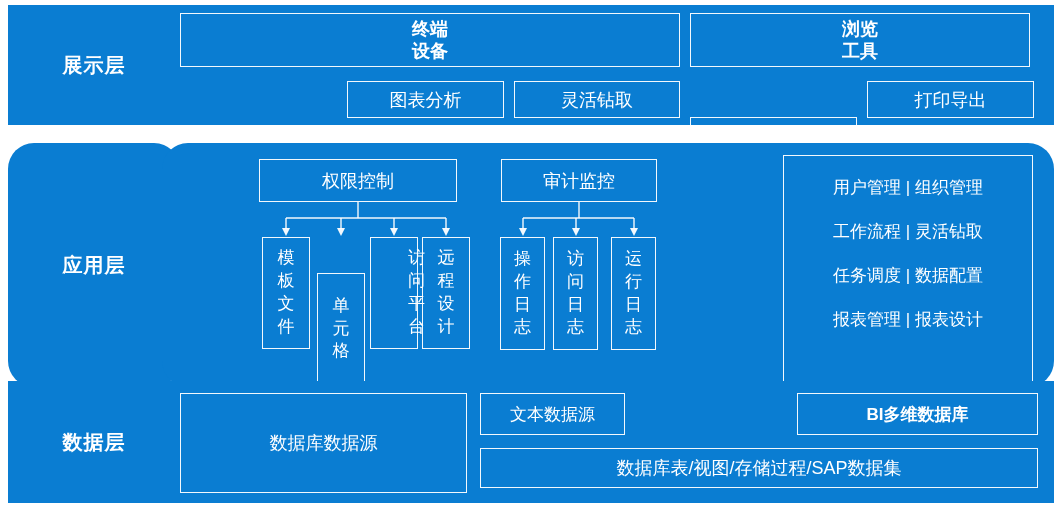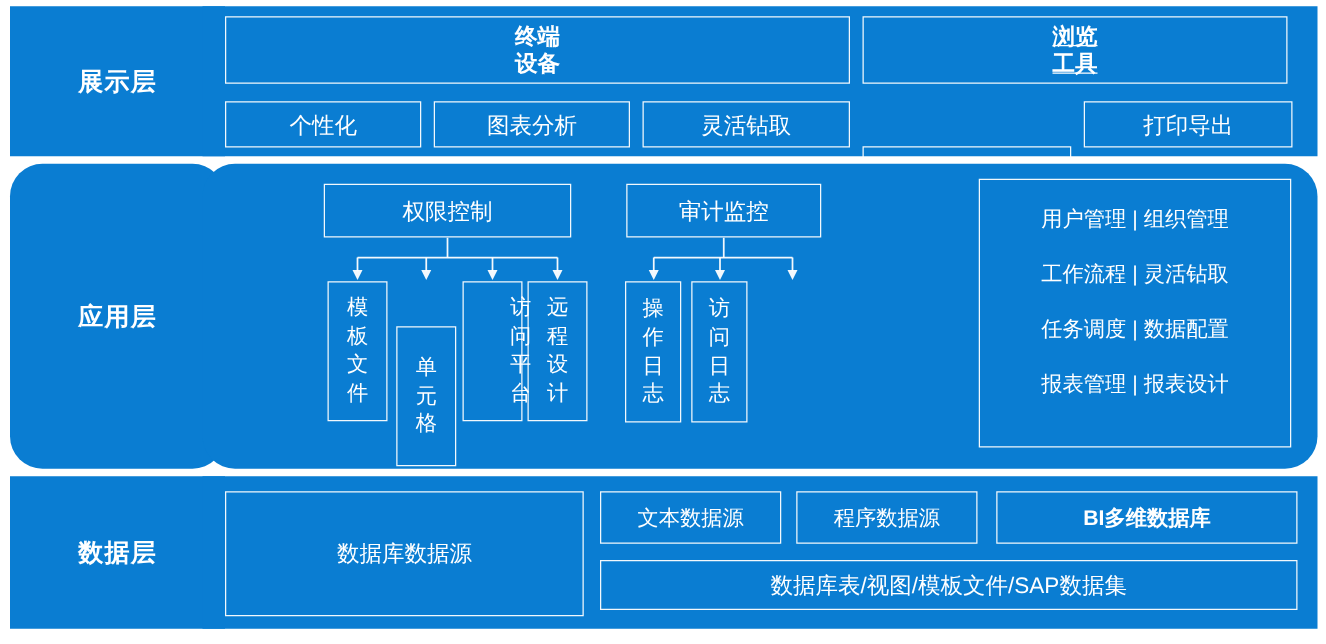--- a/index.html
+++ b/index.html
@@ -7,66 +7,65 @@
   html,body { width:1061px; height:515px; background:#fff;
               font-family:"Liberation Sans", sans-serif; color:#fff; }
   .stage { position:relative; width:1061px; height:515px; overflow:hidden; }
 
   .layer-label { position:absolute; left:8px; width:172px; background:var(--blue);
                  display:flex; align-items:center; justify-content:center;
                  font-size:20px; font-weight:bold; letter-spacing:1px; }
   .band { position:absolute; left:162px; width:892px; background:var(--blue); }
 
   .lab-1,.band-1 { top:5px;   height:120px; }
-  .lab-2,.band-2 { top:131px; height:244px;border-radius:26px; }
+  .lab-2,.band-2 { top:143px; height:244px;border-radius:26px; }
   .lab-3,.band-3 { top:381px; height:122px; }
 
   .box { position:absolute; border:1.5px solid var(--bd);
          display:flex; align-items:center; justify-content:center;
          text-align:center; }
 
   .bigbox  { top:8px;  height:54px; font-size:18px; font-weight:bold;
              line-height:22px; white-space:pre-line; }
   .feat    { top:76px; height:37px; font-size:18px; }
 
   .parentbox { top:16px; height:43px; font-size:18px; }
   .vbox      { top:94px; width:48px; height:112px; font-size:17px; }
   .vbox.log  { height:113px; }
   .vtext     { display:inline-block; width:1.05em; word-break:break-all;
                line-height:1.35; text-align:center; }
 
   .conn { position:absolute; top:59px; height:36px; }
   .conn line     { stroke:var(--bd); stroke-width:1.4; }
   .conn polygon  { fill:var(--bd); }
 
-  .panel { position:absolute; left:621px; top:12px; width:250px; height:215px;
+  .panel { position:absolute; left:621px; top:12px; width:250px; height:278px;
            border:1.5px solid var(--bd); padding-top:10px; }
   .panel-row { height:44px; line-height:44px; text-align:center; font-size:17px; }
 
   .mainsrc { left:18px; top:12px; width:287px; height:100px; font-size:18px; }
   .src     { top:12px; height:42px; font-size:17px; }
   .src.bold{ font-weight:bold; }
   .wide    { left:318px; top:67px; width:558px; height:40px; font-size:18px; }
 </style>
 </head>
 <body>
 
 <div class="stage">
 
   <div class="layer-label lab-1">展示层</div>
   <div class="layer-label lab-2">应用层</div>
   <div class="layer-label lab-3">数据层</div>
 
   <div class="band band-1">
     <div class="box bigbox" style="left:18px;width:500px;">终端
 设备</div>
-    <div class="box bigbox" style="left:528px;width:340px;text-decoration:underline;">浏览
+    <div class="box bigbox" style="left:528px;width:340px;">浏览
 工具</div>
 
-    <div class="box feat" style="left:18px;width:157px;">个性化</div>
     <div class="box feat" style="left:185px;width:157px;">图表分析</div>
     <div class="box feat" style="left:352px;width:166px;">灵活钻取</div>
     <div class="box feat" style="left:528px;width:167px;margin-top:36px;">自定义查询</div>
     <div class="box feat" style="left:705px;width:167px;">打印导出</div>
   </div>
 
   <div class="band band-2">
 
     <div class="box parentbox" style="left:97px;width:198px;">权限控制</div>
     <svg class="conn" style="left:97px;width:235px;" viewBox="0 0 235 36">
@@ -104,30 +103,32 @@
       <polygon points="19,26 27,26 23,34"></polygon>
       <polygon points="72,26 80,26 76,34"></polygon>
       <polygon points="130,26 138,26 134,34"></polygon>
     </svg>
     <div class="box vbox log" style="left:338px;width:45px;">
       <span class="vtext">操作日志</span>
       </div>
     <div class="box vbox log" style="left:391px;width:45px;">
       <span class="vtext">访问日志</span>
       </div>
+    <div class="box vbox log" style="left:449px;width:45px;">
+      <span class="vtext">运行日志</span>
+      </div>
 
     <div class="panel">
       <div class="panel-row">用户管理 | 组织管理</div>
       <div class="panel-row">工作流程 | 灵活钻取</div>
       <div class="panel-row">任务调度 | 数据配置</div>
       <div class="panel-row">报表管理 | 报表设计</div>
     </div>
   </div>
 
   <div class="band band-3">
     <div class="box mainsrc">数据库数据源</div>
     <div class="box src" style="left:318px;width:145px;">文本数据源</div>
-    <div class="box src" style="left:475px;width:145px;">程序数据源</div>
     <div class="box src bold" style="left:635px;width:241px;">BI多维数据库</div>
-    <div class="box wide">数据库表/视图/模板文件/SAP数据集</div>
+    <div class="box wide">数据库表/视图/存储过程/SAP数据集</div>
   </div>
 
 </div>
 
 </body></html>

